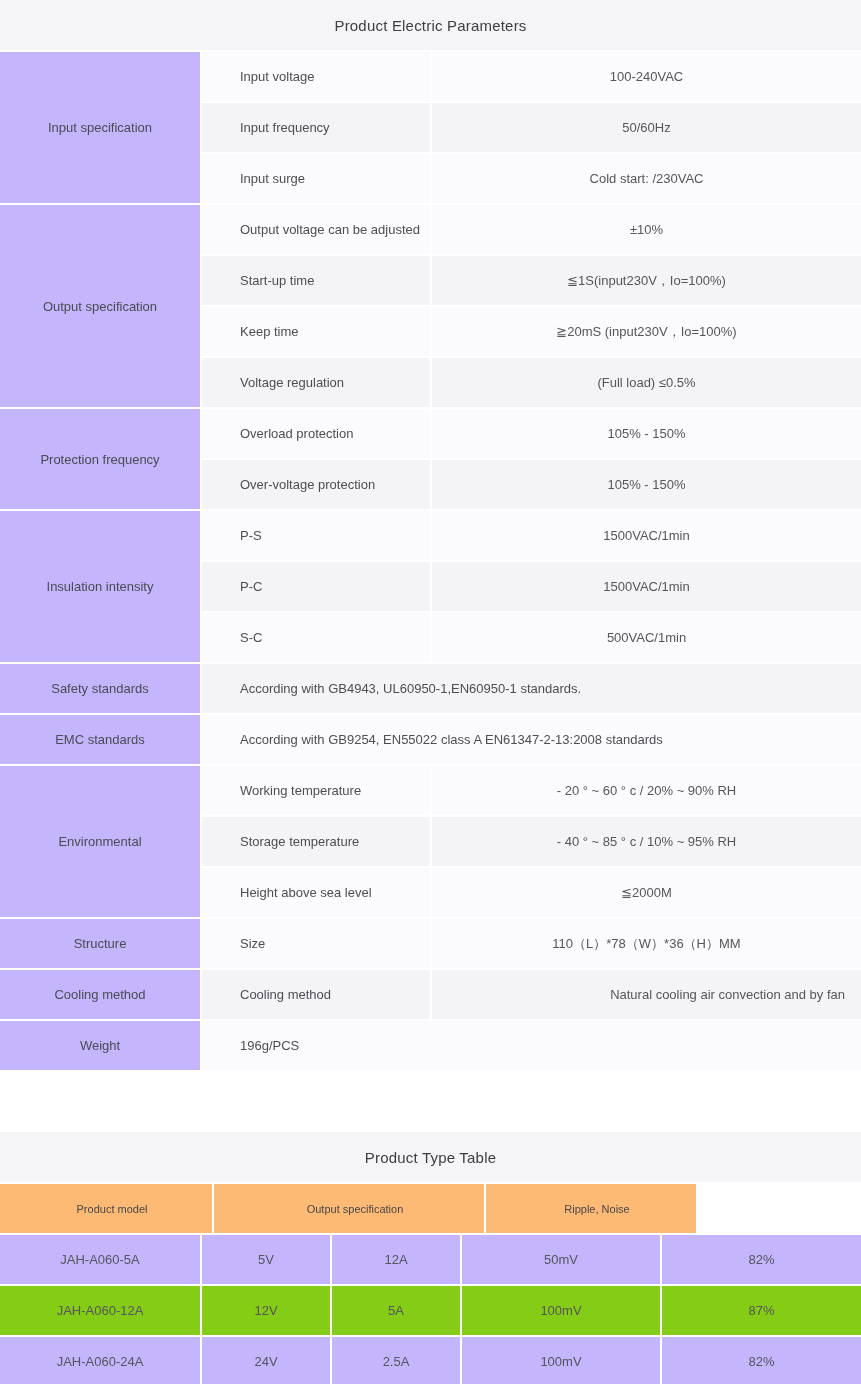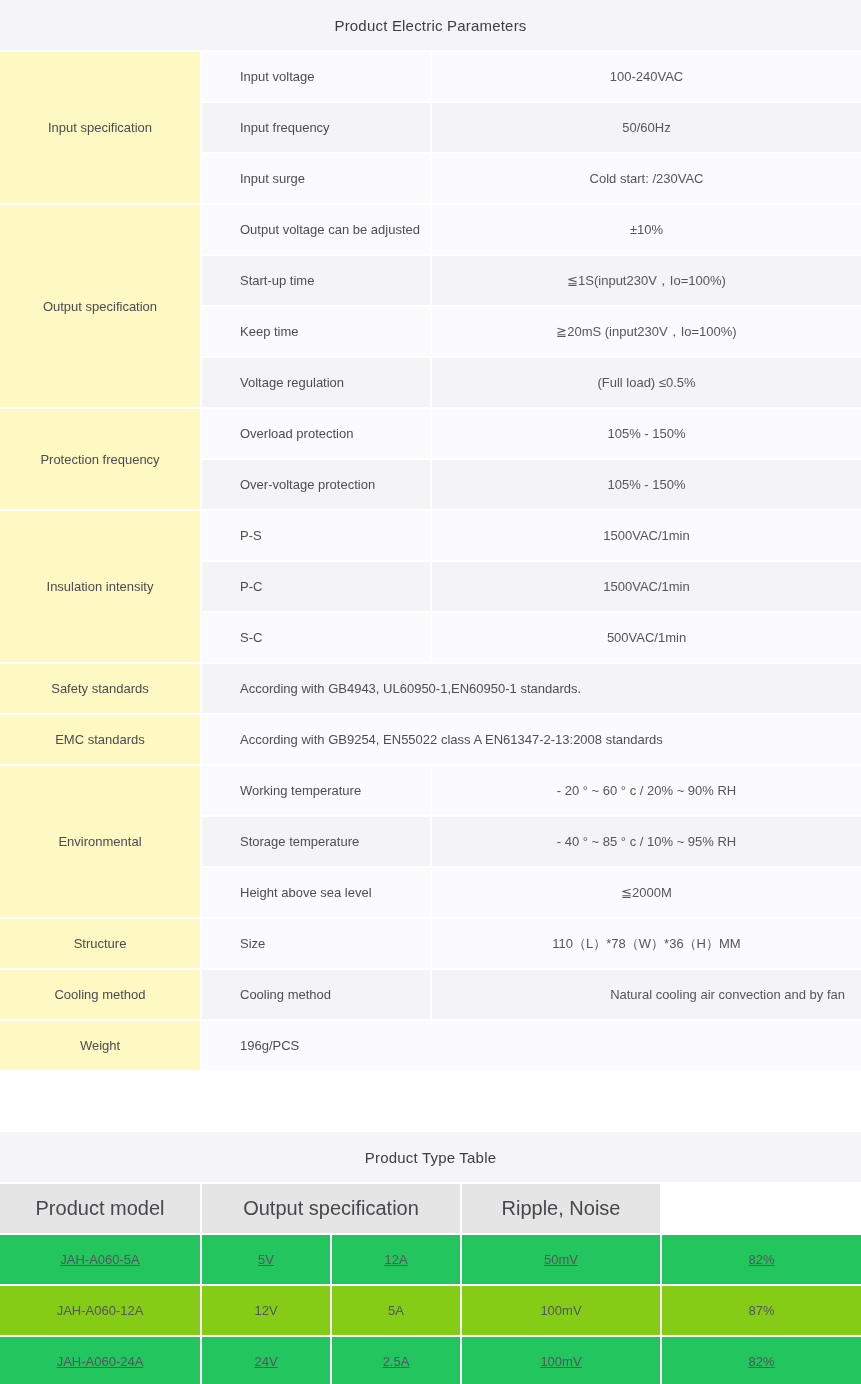--- a/index.html
+++ b/index.html
@@ -23,21 +23,21 @@
     color: #3d3d44;
     letter-spacing: 0.2px;
     margin-bottom: 2px;
   }
   
   .section { display: flex; margin-bottom: 2px; }
   .sec-h {
     width: 200px;
     flex: 0 0 200px;
     margin-right: 2px;
-    background: #fef9c3;
+    background: #c4b5fd;
     display: flex;
     align-items: center;
     justify-content: center;
     text-align: center;
     font-size: 13px;
     color: #4b4b52;
   }
   .rows { flex: 1; display: flex; flex-direction: column; gap: 2px; justify-content: flex-end; }
   .r { height: 49px; display: flex; gap: 2px; }
   .lab {
@@ -68,23 +68,23 @@
     font-size: 13px;
     color: #4d4d54;
   }
   .r.l > div, .merged.l { background: #fbfbfd; }
   .r.d > div, .merged.d { background: #f4f4f7; }
   
   .tables-gap { height: 60px; background: #ffffff; }
   
   .t2-row { display: flex; gap: 2px; height: 49px; margin-bottom: 2px; }
   .t2-row > div { display: flex; align-items: center; justify-content: center; }
-  .t2-head > div { font-size: 20px; color: #47474d; background: #e5e5e5; }
+  .t2-head > div { font-size: 11px; color: #47474d; background: #fdba74; padding-left: 12px; }
   .t2-data.l > div { background: #84cc16; }
-  .t2-data.d > div { background: #22c55e; text-decoration: underline; }
+  .t2-data.d > div { background: #c4b5fd; }
   .t2-data > div { font-size: 13px; color: #55555b; }
   .c-model { flex: 0 0 200px; }
   .c-outspec { flex: 0 0 258px; }
   .c-volt { flex: 0 0 128px; text-align: center; }
   .c-amp { flex: 0 0 128px; }
   .c-ripple { flex: 0 0 198px; }
   .c-eff { flex: 1; }
 </style>
 </head>
 <body>

